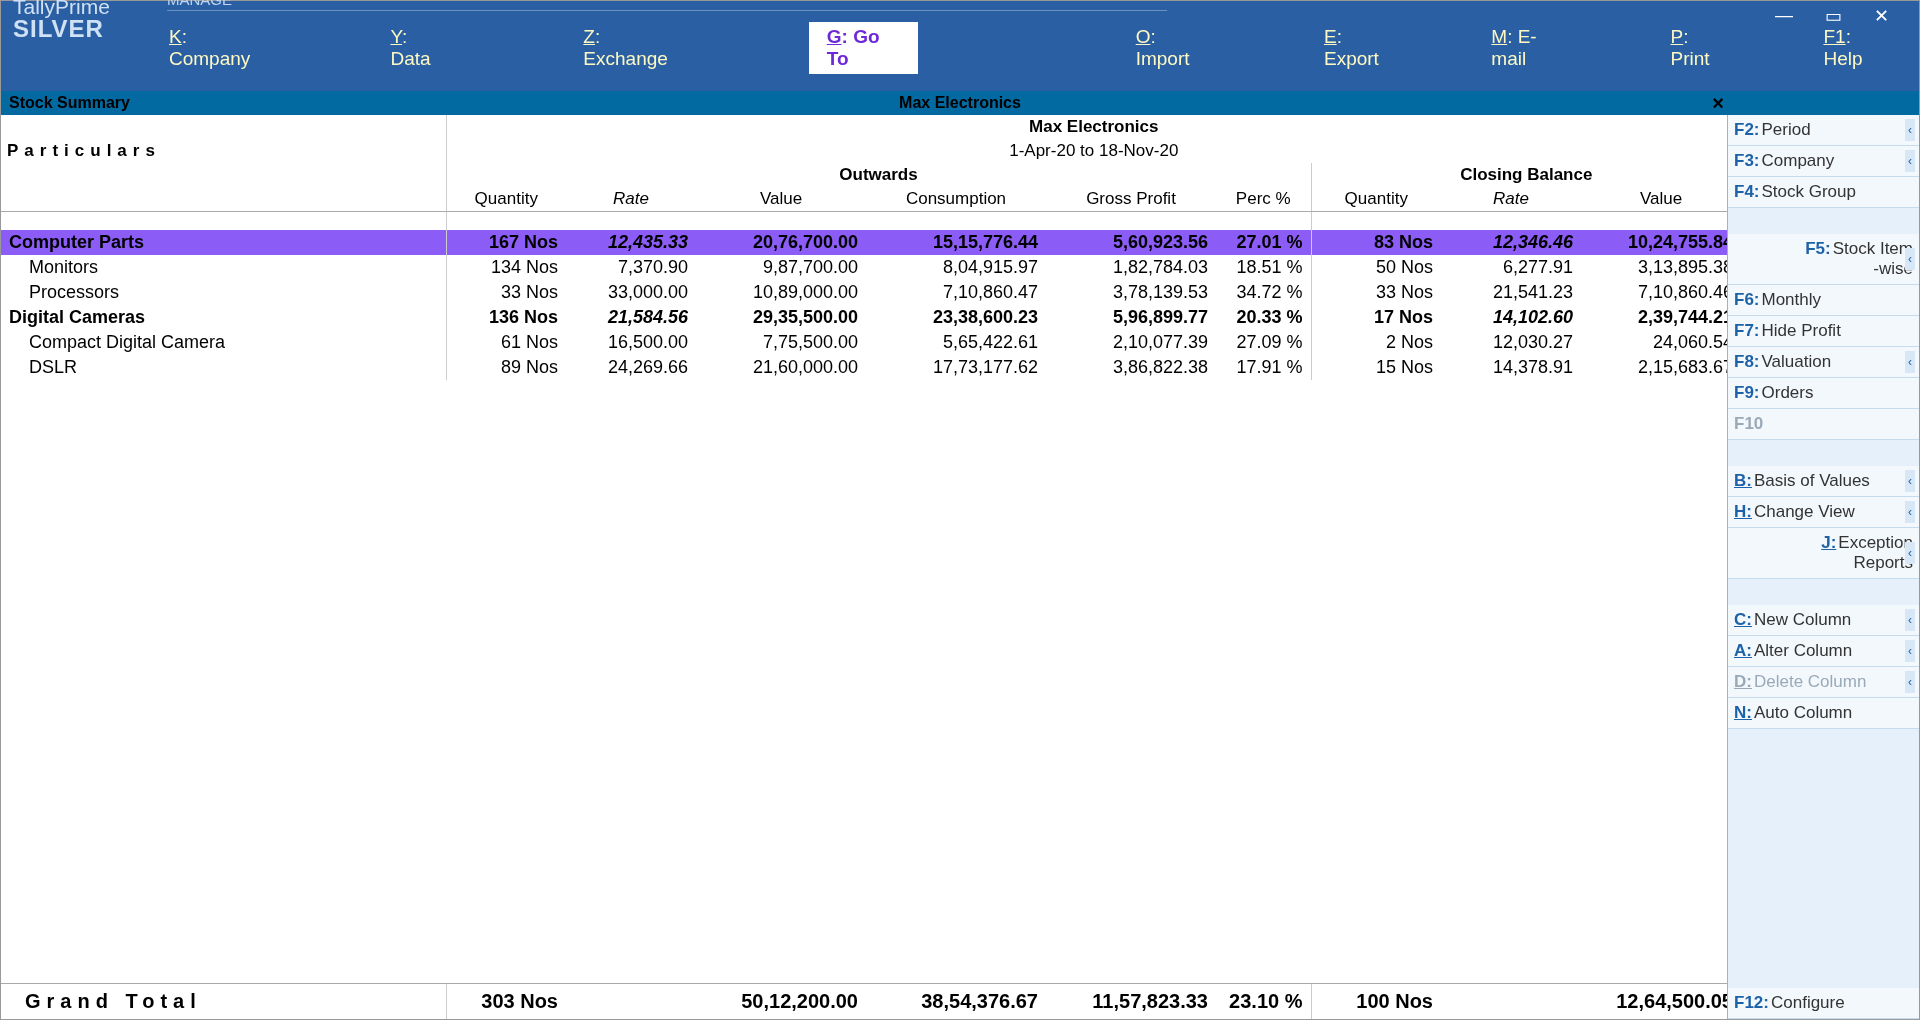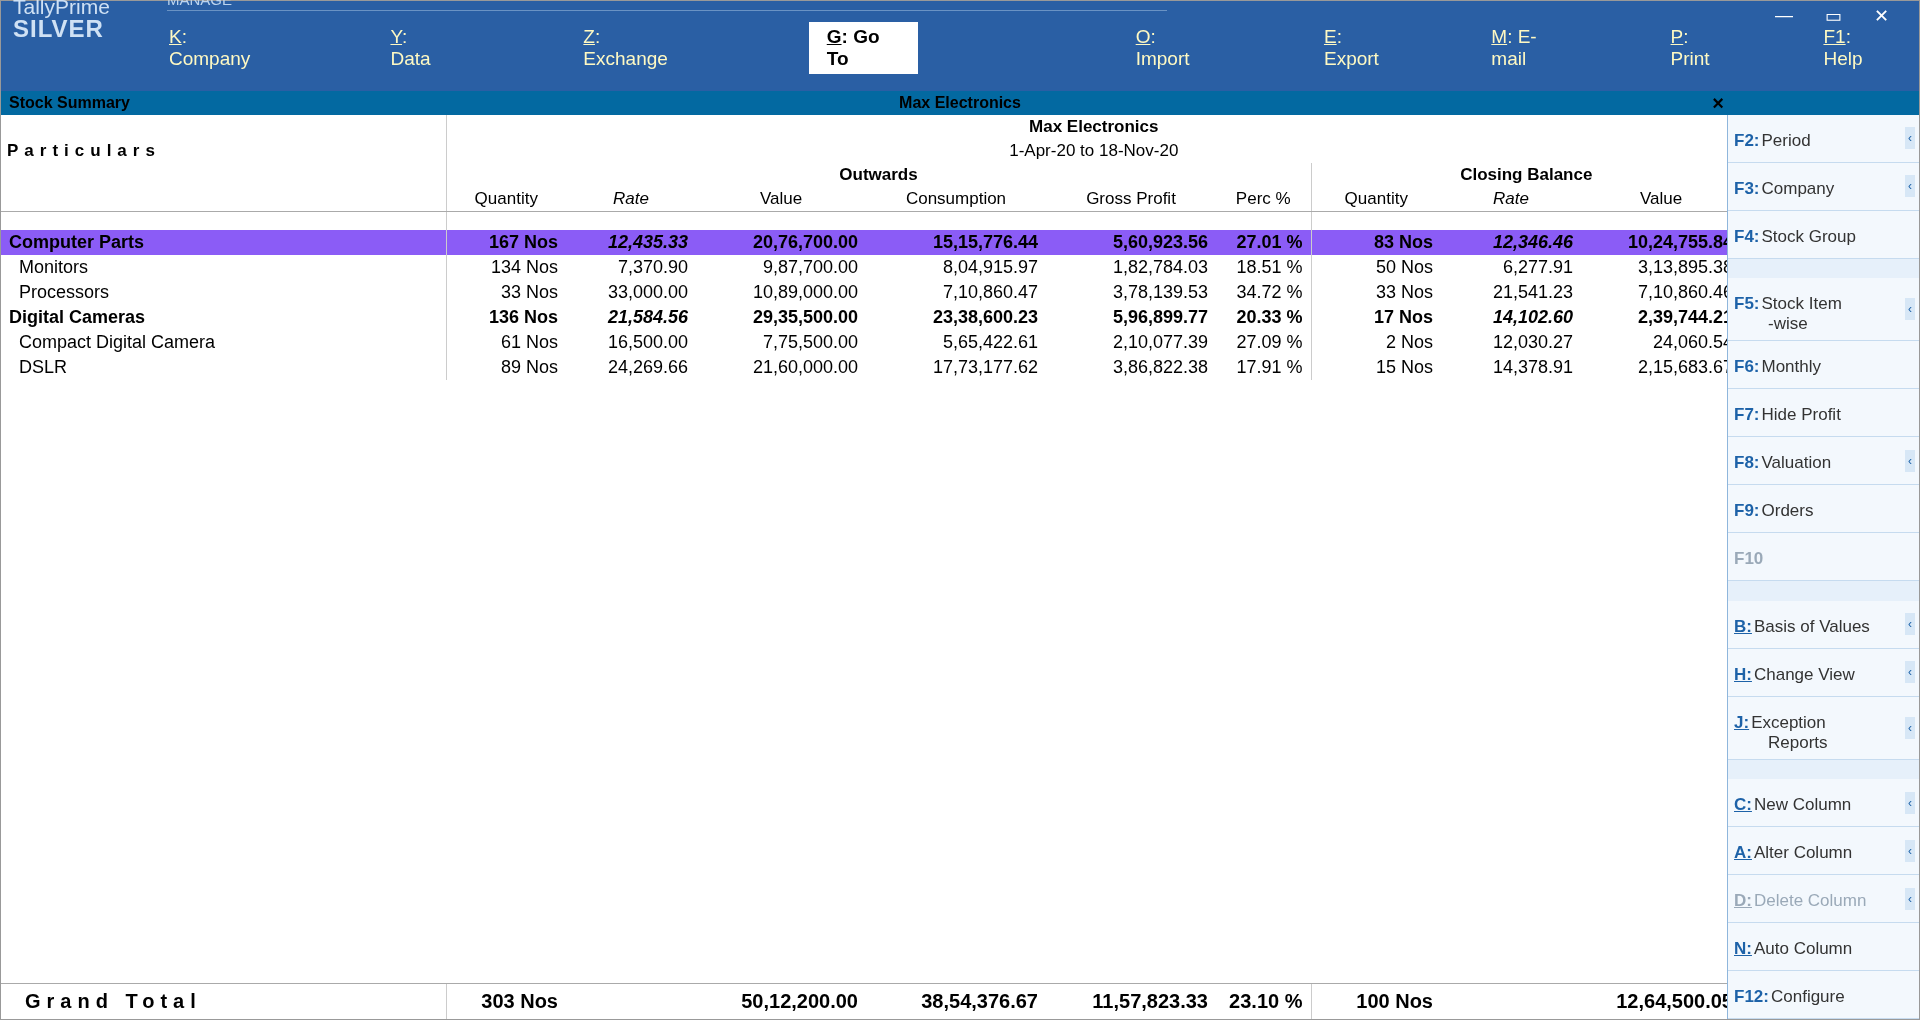--- a/index.html
+++ b/index.html
@@ -11,21 +11,21 @@
 .titlebar-top { height: 30px; display:flex; align-items:center; padding: 4px 12px; }
 .brand { font-size: 21px; font-weight: 500; color:#cfe1f4; padding-top:6px;}
 .brand2 { font-size: 24px; font-weight: bold; color:#cfe1f4; letter-spacing:1px; margin-top:-4px;}
 .brand-block{display:flex;flex-direction:column; width:140px;}
 .manage { font-size: 15px; color:#bcd4ee; margin-left:14px; margin-top:-30px; border-bottom:1px solid #6a93c4; padding-bottom:2px; width:1000px;}
 .winctrls { margin-left:auto; display:flex; gap:32px; padding-right:18px; font-size:18px; color:#fff;}
 .winctrls span{cursor:default;}
 .menubar { height: 38px; display:flex; align-items:center; padding: 0 12px 4px 150px; gap: 0; }
 .menuitem { color:#fef9c3; font-size:19px; padding:4px 18px; cursor:default;}
 .menuitem .mkey{ text-decoration: underline; }
-.menuitem.active{ background:#fff; color:#000000; font-weight:bold;}
+.menuitem.active{ background:#fff; color:#6d28d9; font-weight:bold;}
 .menubar .menuitem:nth-child(1){margin-right:90px;}
 .menubar .menuitem:nth-child(2){margin-right:100px;}
 .menubar .menuitem:nth-child(3){margin-right:110px;}
 .menubar .menuitem:nth-child(4){margin-right:200px;}
 .menubar .menuitem:nth-child(5){margin-right:80px;}
 .menubar .menuitem:nth-child(6){margin-right:60px;}
 .menubar .menuitem:nth-child(7){margin-right:70px;}
 .menubar .menuitem:nth-child(8){margin-right:60px;}
 
 
@@ -33,21 +33,21 @@
 .subheader .left{ padding-left:8px;}
 .subheader .center{ position:absolute; left:50%; transform:translateX(-50%);}
 .subheader .closex{ position:absolute; right:195px; font-size:20px; font-weight:bold; cursor:default;}
 
 
 .body{ flex:1; display:flex; min-height:0;}
 .report{ flex:1; display:flex; flex-direction:column; background:#fff; min-width:0;}
 
 
 .side{ width:192px; background:#e6f0fa; border-left:1px solid #8fb6dc; display:flex; flex-direction:column; font-size:17px;}
-.sidebtn{ display:flex; align-items:flex-start; padding:16px 6px; border-bottom:1px solid #c6dbef; background:#f3f8fd; color:#333; position:relative; cursor:default; min-height:28px;}
+.sidebtn{ display:flex; align-items:flex-end; padding:5px 6px; border-bottom:1px solid #c6dbef; background:#f3f8fd; color:#333; position:relative; cursor:default; min-height:28px;}
 .sidebtn .fkey{ color:#1d62a8; font-weight:bold; margin-right:2px;}
 .sidebtn .lbl{ color:#333;}
 .sidebtn.disabled .fkey, .sidebtn.disabled .lbl{ color:#9aa9b8;}
 .sidebtn .chev{ position:absolute; right:4px; top:50%; transform:translateY(-50%); color:#1d62a8; font-size:12px; background:#d7e7f6; padding:4px 3px;}
 .sidegap{ height:26px; background:#e6f0fa;}
 .sidebtn.twoline{flex-direction:column;}
 .sidebtn.twoline .line2{padding-left:34px;}
 
 
 .rpt-head{ border-bottom:1px solid #aaa; }
@@ -63,21 +63,21 @@
 
 .br{ border-right:1px solid #ccc;}
 
 
 .rpt-data{ flex:1; overflow:hidden; }
 .rpt-data table{width:100%; border-collapse:collapse; table-layout:fixed;}
 .rpt-data td{ font-size:18px; padding:2px 8px; white-space:nowrap; }
 .num{ text-align:right;}
 .grp{ font-weight:bold;}
 .grp .italic{font-style:italic; font-weight:bold;}
-.itm td:first-child{ padding-left:18px;}
+.itm td:first-child{ padding-left:28px;}
 .highlight td{ background:#8b5cf6;}
 tr.sep td{ height:18px;}
 
 
 .rpt-foot{ border-top:1px solid #aaa; }
 .rpt-foot table{width:100%; border-collapse:collapse; table-layout:fixed;}
 .rpt-foot td{ font-size:20px; font-weight:bold; padding:6px 8px;}
 .gt-label{ letter-spacing:6px; padding-left:24px !important;}
 
 

